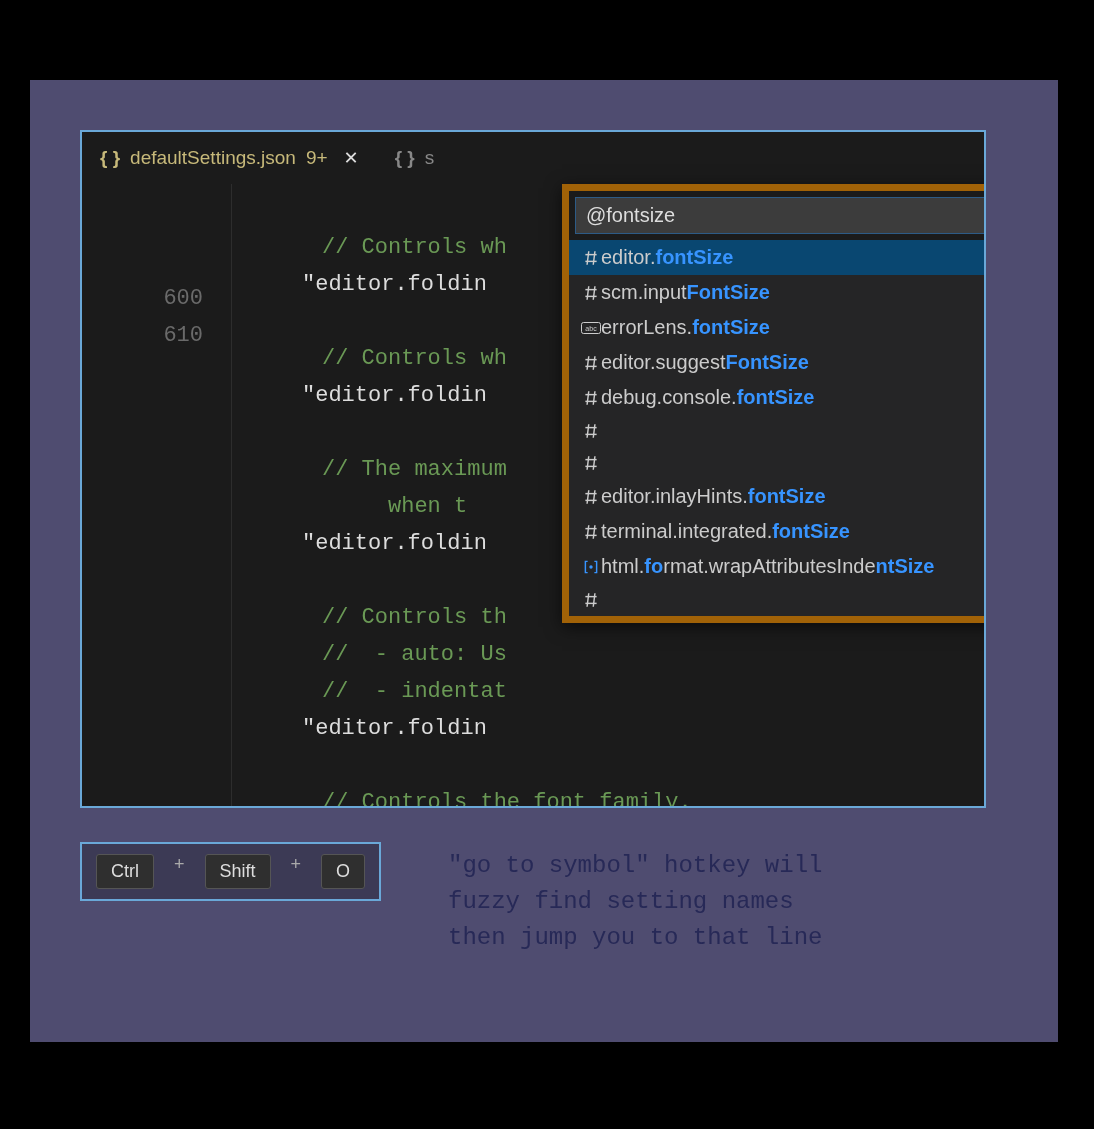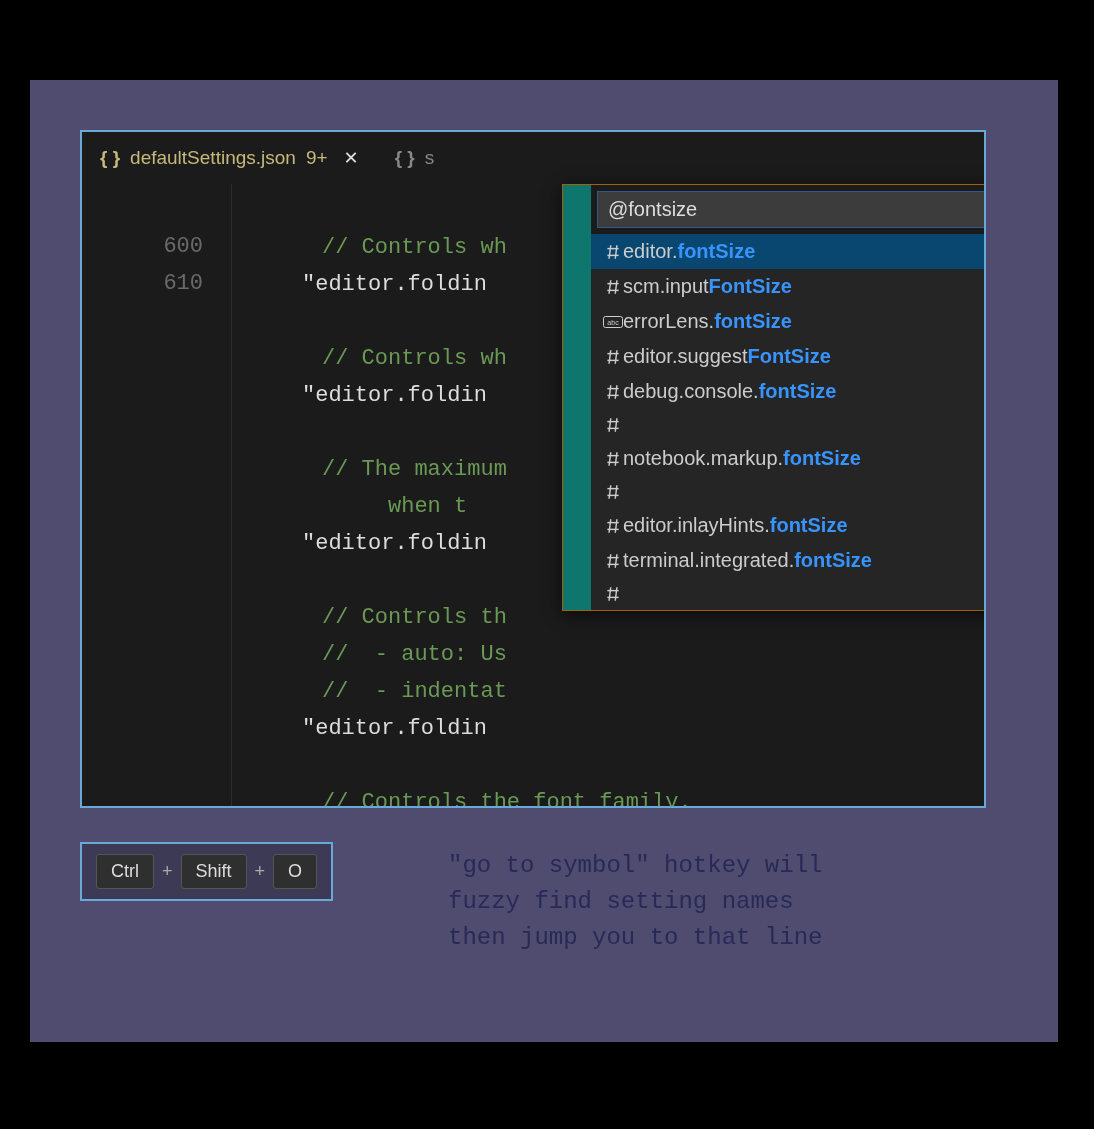--- a/index.html
+++ b/index.html
@@ -62,42 +62,41 @@
     position: relative;
   }
   .gutter {
     width: 150px;
     color: #6a6a6a;
     text-align: right;
     padding-right: 28px;
     border-right: 1px solid #2d2d2d;
   }
   .gutter .ln { height: 37px; }
-  .gutter .ln.l600 { margin-top: 44px; }
+  .gutter .ln.l600 { margin-top: 96px; }
   .gutter .ln.l610 { }
   .code {
     padding-left: 70px;
     white-space: pre;
     color: #d4d4d4;
     position: relative;
     padding-top: 8px;
   }
   .comment { color: #6a9955; margin-left: 20px; }
   .key { color: #ddd; }
 
   .symbol-panel {
     position: absolute;
     top: 52px;
     left: 480px;
     width: 472px;
-    background: #0f766e;
-    border: 1px solid #a16207;
+    background: #22c55e;
+    border: 7px solid #a16207;
     z-index: 5;
     box-shadow: 0 4px 16px rgba(0,0,0,0.6);
-    padding-left: 28px;
   }
   .symbol-input-row {
     padding: 6px;
     background: #1b1b1b;
   }
   .symbol-input {
     width: 100%;
     background: #3c3c3c;
     border: 1px solid #2d5b86;
     color: #ddd;
@@ -132,22 +131,22 @@
   .symbol-text .pre { color: #ccc; }
   .symbol-text .match { color: #3794ff; font-weight: 600; }
 
   .hotkey-box {
     position: absolute;
     left: 50px;
     top: 762px;
     border: 2px solid #6aa8d8;
     padding: 10px 14px;
     display: flex;
-    align-items: center;
-    gap: 8px;
+    align-items: flex-start;
+    gap: 20px;
     background: #3c3a55;
   }
   .kbd {
     background: #2f2f2f;
     color: #ddd;
     padding: 6px 14px;
     border-radius: 3px;
     font-size: 18px;
     font-family: "Segoe UI", Arial, sans-serif;
     border: 1px solid #555;
@@ -283,31 +282,20 @@
           </div>
           <div class="symbol-item">
             <span class="symbol-icon">
               <svg viewBox="0 0 16 16" width="18" height="18" stroke="#ccc" stroke-width="1.3" fill="none">
                 <line x1="3" y1="5" x2="13" y2="5"></line>
                 <line x1="3" y1="11" x2="13" y2="11"></line>
                 <line x1="6" y1="2" x2="4.5" y2="14"></line>
                 <line x1="11.5" y1="2" x2="10" y2="14"></line>
               </svg>
             </span>
-            <span class="symbol-text"><span class="pre">notebook.markup.</span><span class="match">fontSize</span></span>
-          </div>
-          <div class="symbol-item">
-            <span class="symbol-icon">
-              <svg viewBox="0 0 16 16" width="18" height="18" stroke="#ccc" stroke-width="1.3" fill="none">
-                <line x1="3" y1="5" x2="13" y2="5"></line>
-                <line x1="3" y1="11" x2="13" y2="11"></line>
-                <line x1="6" y1="2" x2="4.5" y2="14"></line>
-                <line x1="11.5" y1="2" x2="10" y2="14"></line>
-              </svg>
-            </span>
           </div>
           <div class="symbol-item">
             <span class="symbol-icon">
               <svg viewBox="0 0 16 16" width="18" height="18" stroke="#ccc" stroke-width="1.3" fill="none">
                 <line x1="3" y1="5" x2="13" y2="5"></line>
                 <line x1="3" y1="11" x2="13" y2="11"></line>
                 <line x1="6" y1="2" x2="4.5" y2="14"></line>
                 <line x1="11.5" y1="2" x2="10" y2="14"></line>
               </svg>
             </span>
@@ -316,20 +304,30 @@
           <div class="symbol-item">
             <span class="symbol-icon">
               <svg viewBox="0 0 16 16" width="18" height="18" stroke="#ccc" stroke-width="1.3" fill="none">
                 <line x1="3" y1="5" x2="13" y2="5"></line>
                 <line x1="3" y1="11" x2="13" y2="11"></line>
                 <line x1="6" y1="2" x2="4.5" y2="14"></line>
                 <line x1="11.5" y1="2" x2="10" y2="14"></line>
               </svg>
             </span>
             <span class="symbol-text"><span class="pre">terminal.integrated.</span><span class="match">fontSize</span></span>
+          </div>
+          <div class="symbol-item">
+            <span class="symbol-icon">
+              <svg viewBox="0 0 16 16" width="18" height="18" stroke="#3794ff" stroke-width="1.3" fill="none">
+                <path d="M5 3 L3 3 L3 13 L5 13"></path>
+                <circle cx="8" cy="8" r="1.5" fill="#3794ff" stroke="none"></circle>
+                <path d="M11 3 L13 3 L13 13 L11 13"></path>
+              </svg>
+            </span>
+            <span class="symbol-text"><span class="pre">html.</span><span class="match">fo</span><span class="pre">rmat.wrapAttributesInde</span><span class="match">ntSize</span></span>
           </div>
           <div class="symbol-item">
             <span class="symbol-icon">
               <svg viewBox="0 0 16 16" width="18" height="18" stroke="#ccc" stroke-width="1.3" fill="none">
                 <line x1="3" y1="5" x2="13" y2="5"></line>
                 <line x1="3" y1="11" x2="13" y2="11"></line>
                 <line x1="6" y1="2" x2="4.5" y2="14"></line>
                 <line x1="11.5" y1="2" x2="10" y2="14"></line>
               </svg>
             </span>

